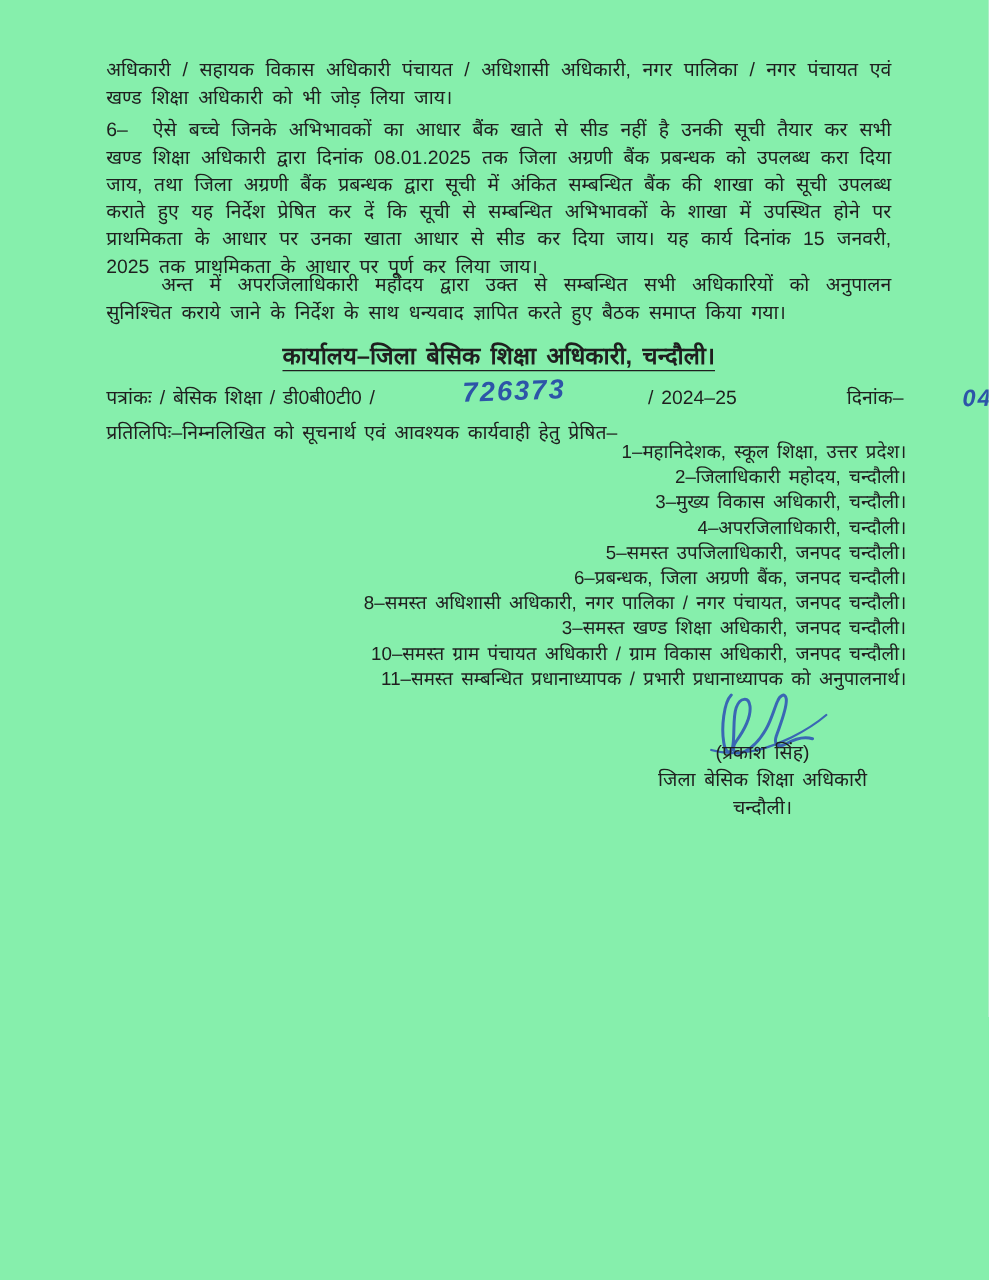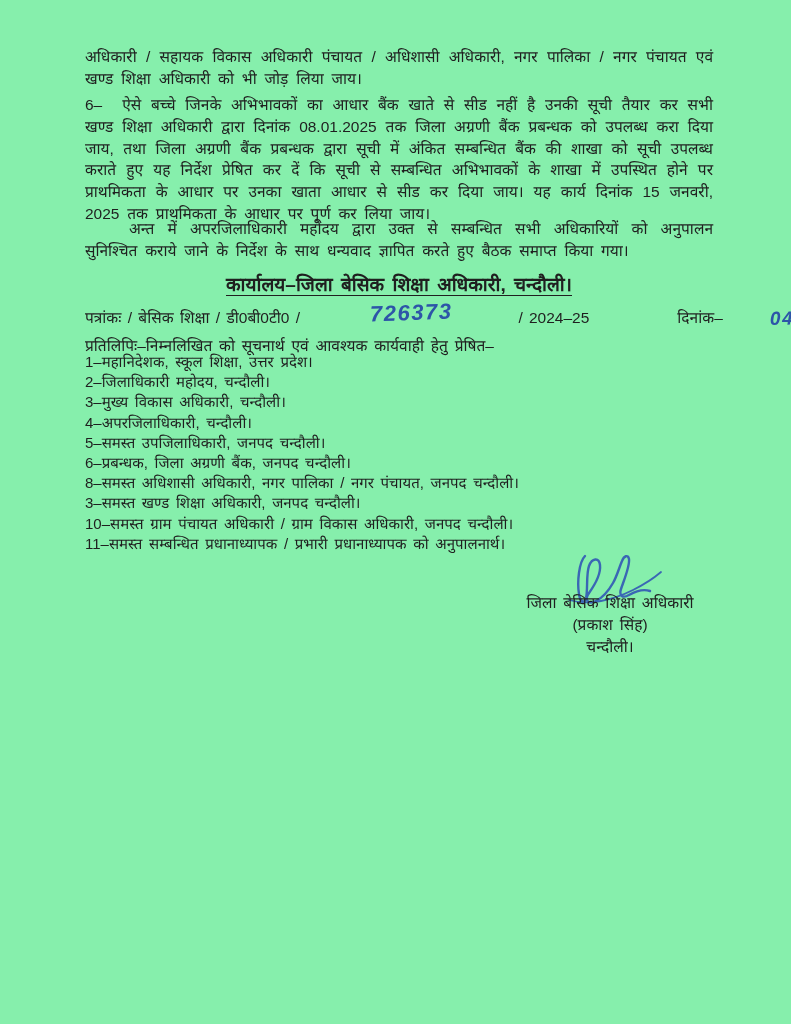--- a/index.html
+++ b/index.html
@@ -72,20 +72,21 @@
     left:85px;top:334px;width:628px;
     font-size:15.5px;
     word-spacing:2.5px;
   }
   .recipients{
     position:absolute;
     left:85px;top:352px;width:640px;
     font-size:15px;
     line-height:20.2px;
     word-spacing:2.5px;
+    text-align:right;
   }
   .sig-block{
     position:absolute;
     left:445px;top:550px;width:330px;
     text-align:center;
     font-size:15.5px;
     line-height:22px;
     word-spacing:2.5px;
   }
   .sig-scribble{
@@ -135,18 +136,18 @@
   </div>
 
   <div class="sig-block">
     <svg class="sig-scribble" width="108" height="58" viewBox="0 0 108 58" fill="none">
       <path d="M28,6 C22,12 20,32 22,44 C23,51 27,55 29,48 C31,40 29,24 32,16
                C35,8 42,7 43,15 C44,24 37,36 32,43 C27,50 31,55 39,51
                C47,47 52,40 56,33 C60,26 62,18 65,11 C67,6 71,4 72,9
                C73,16 67,30 64,39 C62,45 65,49 72,45 C79,41 87,39 93,41" stroke="#3a67b4" stroke-width="2.4" stroke-linecap="round" fill="none"></path>
       <path d="M12,50 C32,56 56,50 76,40 C86,35 97,28 104,22" stroke="#3a67b4" stroke-width="1.8" stroke-linecap="round" fill="none"></path>
     </svg>
+    <div>(प्रकाश सिंह)</div>
     <div>जिला बेसिक शिक्षा अधिकारी</div>
-    <div>(प्रकाश सिंह)</div>
     <div>चन्दौली।</div>
   </div>
 
 </div>
 
 </body></html>

